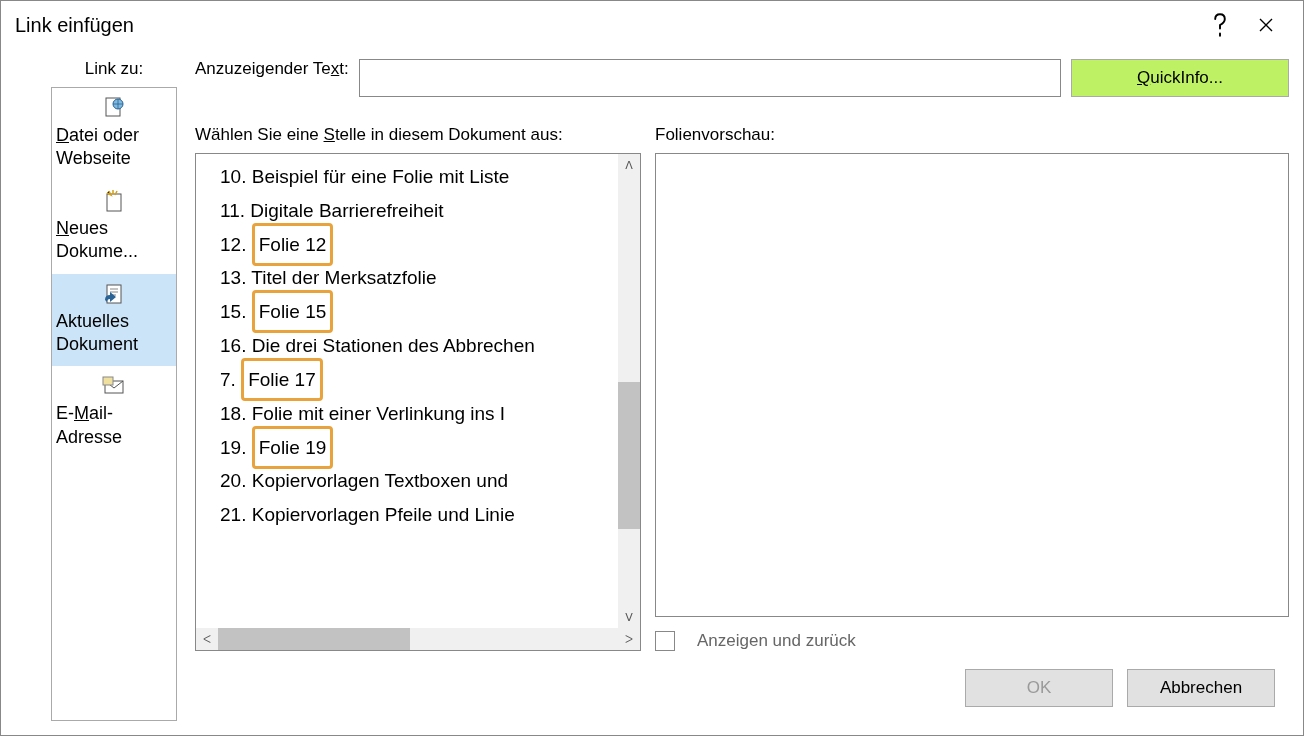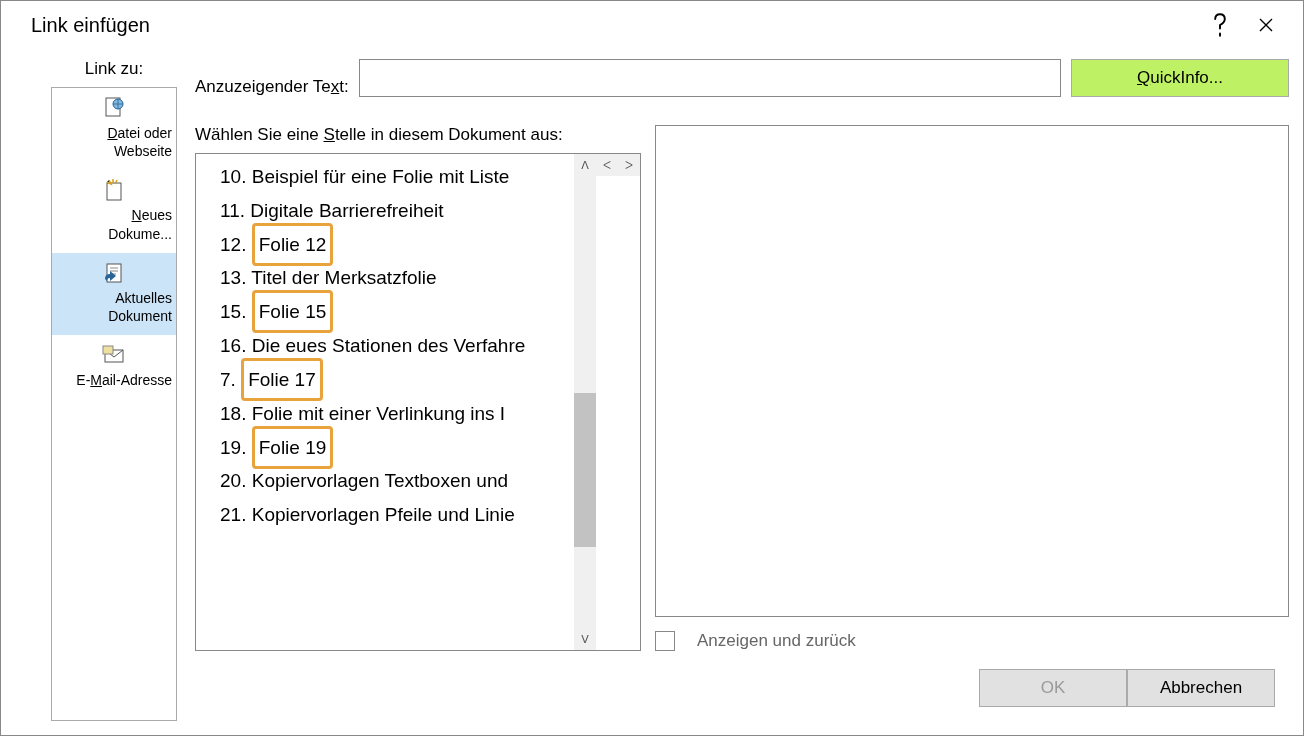--- a/index.html
+++ b/index.html
@@ -1,55 +1,55 @@
 <!DOCTYPE html>
 <html><head>
 <meta charset="utf-8">
 <style>
 * { box-sizing: border-box; margin: 0; padding: 0; }
 body { font-family: "Segoe UI", Tahoma, sans-serif; font-size: 15px; background: #fff; color: #000; }
 .dialog { width: 1304px; height: 736px; border: 1px solid #888; position: relative; background: #fff; display: flex; flex-direction: column; }
-.titlebar { height: 48px; display: flex; align-items: center; padding: 0 14px; margin-left: 16px; }
+.titlebar { height: 48px; display: flex; align-items: center; padding: 0 14px; }
 .titlebar-title { font-size: 20px; flex: 1; }
 .titlebar-btn { width: 46px; height: 46px; display: flex; align-items: center; justify-content: center; font-size: 18px; cursor: pointer; }
 .content { flex: 1; display: flex; padding: 10px 14px 14px 14px; gap: 0; }
 .linkto-col { width: 162px; display: flex; flex-direction: column; align-items: center; padding-left: 36px; }
 .linkto-label { font-size: 17px; margin-bottom: 8px; }
 .linkto-panel { border: 1px solid #aaa; width: 100%; flex: 1; display: flex; flex-direction: column; }
-.linkto-item { padding: 8px 4px 10px 4px; text-align: right; cursor: pointer; font-size: 14px; line-height: 1.3; }
+.linkto-item { padding: 8px 4px 10px 4px; text-align: left; cursor: pointer; font-size: 18px; line-height: 1.3; }
 .linkto-item.selected { background: #cce4f7; }
 .linkto-icon { display: block; margin: 0 auto 4px auto; width: 24px; height: 24px; }
 .right-col { flex: 1; display: flex; flex-direction: column; padding-left: 18px; }
-.row-top { display: flex; align-items: flex-end; gap: 10px; margin-bottom: 28px; }
+.row-top { display: flex; align-items: flex-start; gap: 10px; margin-bottom: 28px; }
 .disp-label { font-size: 17px; white-space: nowrap; }
 .disp-input { flex: 1; height: 38px; border: 1px solid #888; font-size: 16px; padding: 0 6px; }
 .quickinfo-btn { width: 218px; height: 38px; border: 1px solid #aaa; background: #bef264; font-size: 17px; cursor: pointer; }
 .mid-row { display: flex; gap: 14px; flex: 1; min-height: 0; margin-bottom: 18px; }
 .select-col { width: 446px; display: flex; flex-direction: column; }
 .sel-label { font-size: 17px; margin-bottom: 8px; }
-.tree-outer { flex: 1; border: 1px solid #888; position: relative; display: flex; flex-direction: row; }
+.tree-outer { flex: 1; border: 1px solid #888; position: relative; display: flex; flex-direction: column; }
 .tree-scroll { flex: 1; overflow: hidden; position: relative; }
 .tree-list { position: absolute; left: 0; top: 0; right: 22px; padding: 6px 0 6px 18px; }
 .tree-item { font-size: 19px; line-height: 1.78; white-space: nowrap; cursor: pointer; padding-left: 6px; }
 .tree-item .hl { border: 3px solid #e8a33d; border-radius: 4px; padding: 8px 4px; }
 .vscroll { position: absolute; right: 0; top: 0; bottom: 0; width: 22px; background: #f0f0f0; display: flex; flex-direction: column; }
 .vscroll-arrow { height: 22px; display: flex; align-items: center; justify-content: center; font-size: 11px; color: #555; cursor: pointer; }
 .vscroll-track { flex: 1; position: relative; }
 .vscroll-thumb { position: absolute; left: 0; right: 0; background: #c2c2c2; }
 .hscroll { height: 22px; background: #f0f0f0; display: flex; align-items: center; }
 .hscroll-arrow { width: 22px; height: 22px; display: flex; align-items: center; justify-content: center; font-size: 11px; color: #555; cursor: pointer; }
 .hscroll-track { flex: 1; position: relative; height: 100%; }
 .hscroll-thumb { position: absolute; top: 0; bottom: 0; background: #c2c2c2; }
 .preview-col { flex: 1; display: flex; flex-direction: column; }
 .preview-label { font-size: 17px; margin-bottom: 8px; }
 .preview-box { flex: 1; border: 1px solid #888; background: #fff; }
 .chk-row { display: flex; align-items: center; gap: 22px; margin-top: 14px; }
 .chk { width: 20px; height: 20px; border: 1px solid #888; background: #fff; }
 .chk-label { font-size: 17px; color: #666; }
-.footer { display: flex; justify-content: flex-end; padding: 0 14px 14px 0; }
+.footer { display: flex; justify-content: flex-end; gap: 14px; padding: 0 14px 14px 0; }
 .footer-btn { width: 148px; height: 38px; border: 1px solid #aaa; background: #e1e1e1; font-size: 17px; cursor: pointer; }
 .footer-btn.disabled { color: #9a9a9a; cursor: default; }
 .underline-char { text-decoration: underline; }
 </style>
 </head>
 <body>
 
 <div class="dialog">
 
   <div class="titlebar">
@@ -121,21 +121,21 @@
         <div class="select-col">
           <div class="sel-label"><span>Wählen Sie eine </span><span class="underline-char">S</span><span>telle in diesem Dokument aus:</span></div>
           <div class="tree-outer">
             <div class="tree-scroll">
               <div class="tree-list" id="tree-list">
                   <div class="tree-item"><span>10. </span><span>Beispiel für eine Folie mit Liste</span></div>
                   <div class="tree-item"><span>11. </span><span>Digitale Barrierefreiheit</span></div>
                   <div class="tree-item"><span>12. </span><span class="hl">Folie 12</span></div>
                   <div class="tree-item"><span>13. </span><span>Titel der Merksatzfolie</span></div>
                   <div class="tree-item"><span>15. </span><span class="hl">Folie 15</span></div>
-                  <div class="tree-item"><span>16. </span><span>Die eues Stationen des Verfahre</span></div>
+                  <div class="tree-item"><span>16. </span><span>Die drei Stationen des Abbrechen</span></div>
                   <div class="tree-item"><span>7. </span><span class="hl">Folie 17</span></div>
                   <div class="tree-item"><span>18. </span><span>Folie mit einer Verlinkung ins I</span></div>
                   <div class="tree-item"><span>19. </span><span class="hl">Folie 19</span></div>
                   <div class="tree-item"><span>20. </span><span>Kopiervorlagen Textboxen und</span></div>
                   <div class="tree-item"><span>21. </span><span>Kopiervorlagen Pfeile und Linie</span></div>
                 </div>
               <div class="vscroll">
                 <div class="vscroll-arrow">ᐱ</div>
                 <div class="vscroll-track">
                   <div class="vscroll-thumb" style="top:48%;height:34%"></div>
@@ -147,20 +147,21 @@
               <div class="hscroll-arrow">ᐸ</div>
               <div class="hscroll-track">
                 <div class="hscroll-thumb" style="left:0;width:48%"></div>
               </div>
               <div class="hscroll-arrow">ᐳ</div>
             </div>
           </div>
         </div>
 
         <div class="preview-col">
+          <div class="preview-label">Folienvorschau:</div>
           <div class="preview-box"></div>
           <div class="chk-row">
             <div class="chk"></div>
             <span class="chk-label">Anzeigen und zurück</span>
           </div>
         </div>
 
       </div>
 
       <div class="footer">

